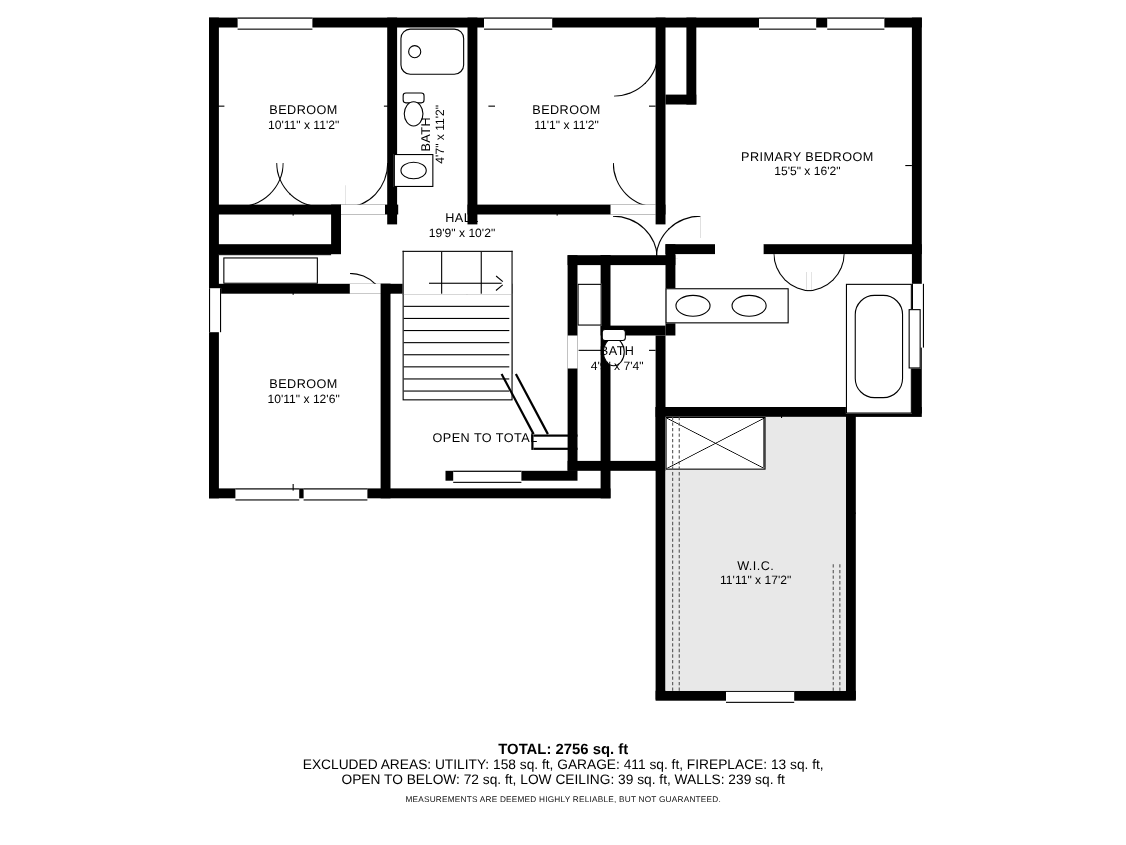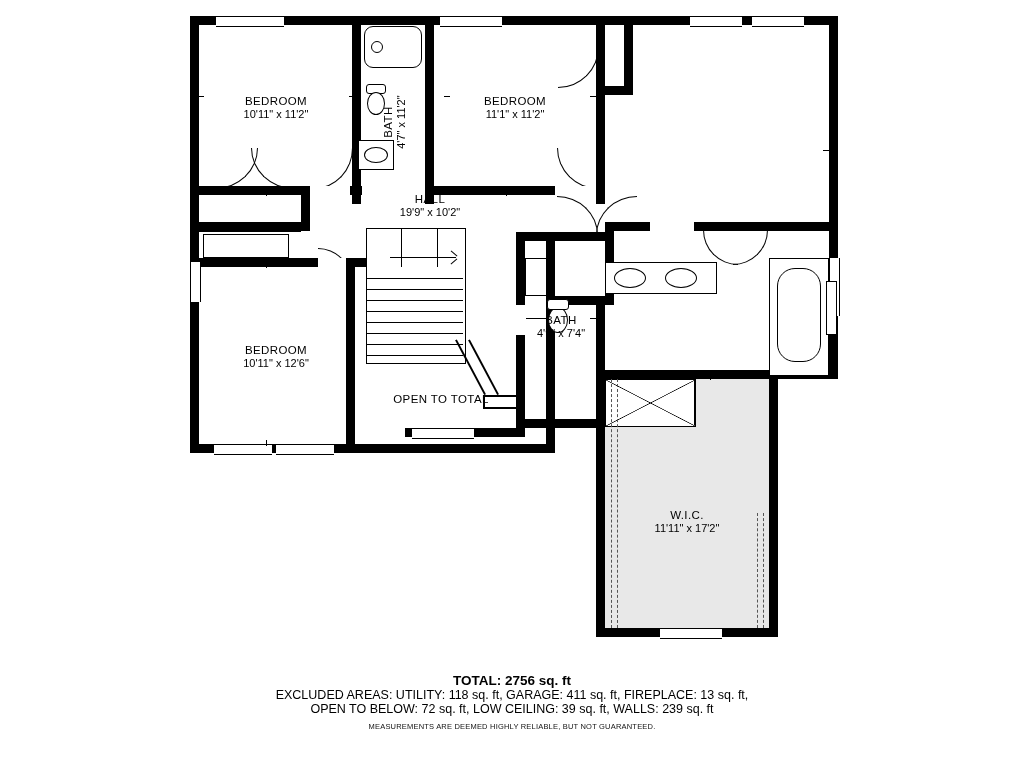--- a/index.html
+++ b/index.html
@@ -214,22 +214,26 @@
   <div class="label vert" style="left:340px;top:108px;width:110px;transform:rotate(-90deg);">
     <div class="nm">BATH</div>
     <div class="dim">4'7" x 11'2"</div>
   </div>
 
   <div class="label" style="left:437px;top:94px;width:156px;">
     <div class="nm">BEDROOM</div>
     <div class="dim">11'1" x 11'2"</div>
   </div>
 
-
-  <div class="label" style="left:350px;top:192px;width:160px;">
+  <div class="label" style="left:634px;top:136px;width:200px;">
+    <div class="nm">PRIMARY BEDROOM</div>
+    <div class="dim">15'5" x 16'2"</div>
+  </div>
+
+  <div class="label" style="left:340px;top:192px;width:160px;">
     <div class="nm">HALL</div>
     <div class="dim">19'9" x 10'2"</div>
   </div>
 
   <div class="label" style="left:196px;top:343px;width:160px;">
     <div class="nm">BEDROOM</div>
     <div class="dim">10'11" x 12'6"</div>
   </div>
 
   <div class="label" style="left:505px;top:313px;width:112px;">
@@ -242,18 +246,18 @@
     <div class="nm">W.I.C.</div>
     <div class="dim">11'11" x 17'2"</div>
   </div>
 
   <div class="label" style="left:366px;top:392px;width:150px;">
     <div class="nm">OPEN TO TOTAL</div>
   </div>
 
   <div id="footer" style="top:673px;">
     <div class="total">TOTAL: 2756 sq. ft</div>
-    <div class="ln">EXCLUDED AREAS: UTILITY: 118 sq. ft, GARAGE: 411 sq. ft, FIREPLACE: 13 sq. ft,</div>
+    <div class="ln">EXCLUDED AREAS: UTILITY: 158 sq. ft, GARAGE: 411 sq. ft, FIREPLACE: 13 sq. ft,</div>
     <div class="ln">OPEN TO BELOW: 72 sq. ft, LOW CEILING: 39 sq. ft, WALLS: 239 sq. ft</div>
     <div class="dis">MEASUREMENTS ARE DEEMED HIGHLY RELIABLE, BUT NOT GUARANTEED.</div>
   </div>
 
 </div>
 
 </body></html>

